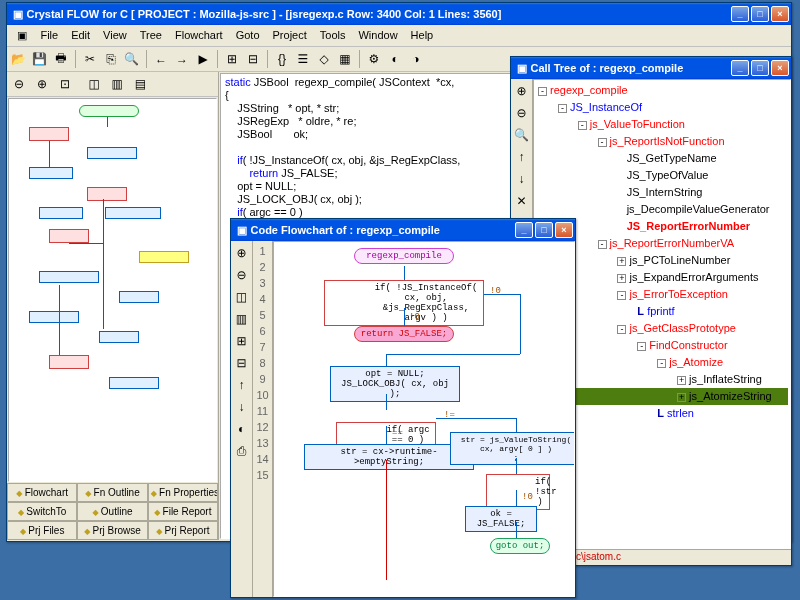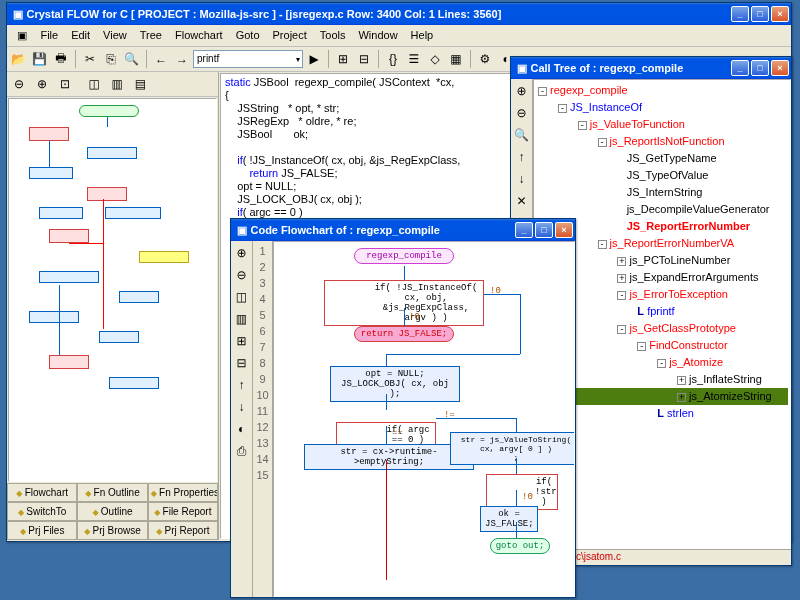--- a/index.html
+++ b/index.html
@@ -99,21 +99,20 @@
     <span class="toolbtn">📂</span>
     <span class="toolbtn">💾</span>
     <span class="toolbtn">🖶</span>
     <span class="toolsep"></span>
     <span class="toolbtn">✂</span>
     <span class="toolbtn">⎘</span>
     <span class="toolbtn">🔍</span>
     <span class="toolsep"></span>
     <span class="toolbtn">←</span>
     <span class="toolbtn">→</span>
-    <span class="combo" style="width:110px">printf</span>
     <span class="toolbtn">▶</span>
     <span class="toolsep"></span>
     <span class="toolbtn">⊞</span>
     <span class="toolbtn">⊟</span>
     <span class="toolsep"></span>
     <span class="toolbtn">{}</span>
     <span class="toolbtn">☰</span>
     <span class="toolbtn">◇</span>
     <span class="toolbtn">▦</span>
     <span class="toolsep"></span>
@@ -290,22 +289,22 @@
       <div class="fbox dec" style="left:62px;top:180px;width:100px">if( argc == 0 )</div>
       <div class="flbl" style="left:118px;top:186px">==</div>
       <div class="flbl" style="left:170px;top:168px">!=</div>
       <div class="fl" style="left:112px;top:184px;width:1px;height:18px"></div>
       <div class="fbox" style="left:30px;top:202px;width:170px">str = cx-&gt;runtime-&gt;emptyString;</div>
       <div class="fl" style="left:162px;top:176px;width:80px;height:1px"></div>
       <div class="fl" style="left:242px;top:176px;width:1px;height:14px"></div>
       <div class="fbox" style="left:176px;top:190px;width:132px;white-space:pre-line;font-size:8px">str = js_ValueToString( cx, argv[ 0 ] )
 ;</div>
       <div class="fl" style="left:242px;top:216px;width:1px;height:16px"></div>
-      <div class="fbox dec" style="left:212px;top:232px;width:72px">if( !str )</div>
+      <div class="fbox dec" style="left:212px;top:232px;width:64px">if( !str )</div>
       <div class="fl" style="left:242px;top:248px;width:1px;height:16px"></div>
       <div class="flbl" style="left:248px;top:250px">!0</div>
-      <div class="fbox" style="left:206px;top:264px;width:58px">ok = JS_FALSE;</div>
+      <div class="fbox" style="left:191px;top:264px;width:72px">ok = JS_FALSE;</div>
       <div class="fl" style="left:242px;top:280px;width:1px;height:16px"></div>
       <div class="fbox goto" style="left:216px;top:296px;width:60px">goto out;</div>
       <div class="fl" style="left:112px;top:218px;width:1px;height:120px;background:#d00000"></div>
     </div>
   </div>
 </div>
 
 </body></html>

